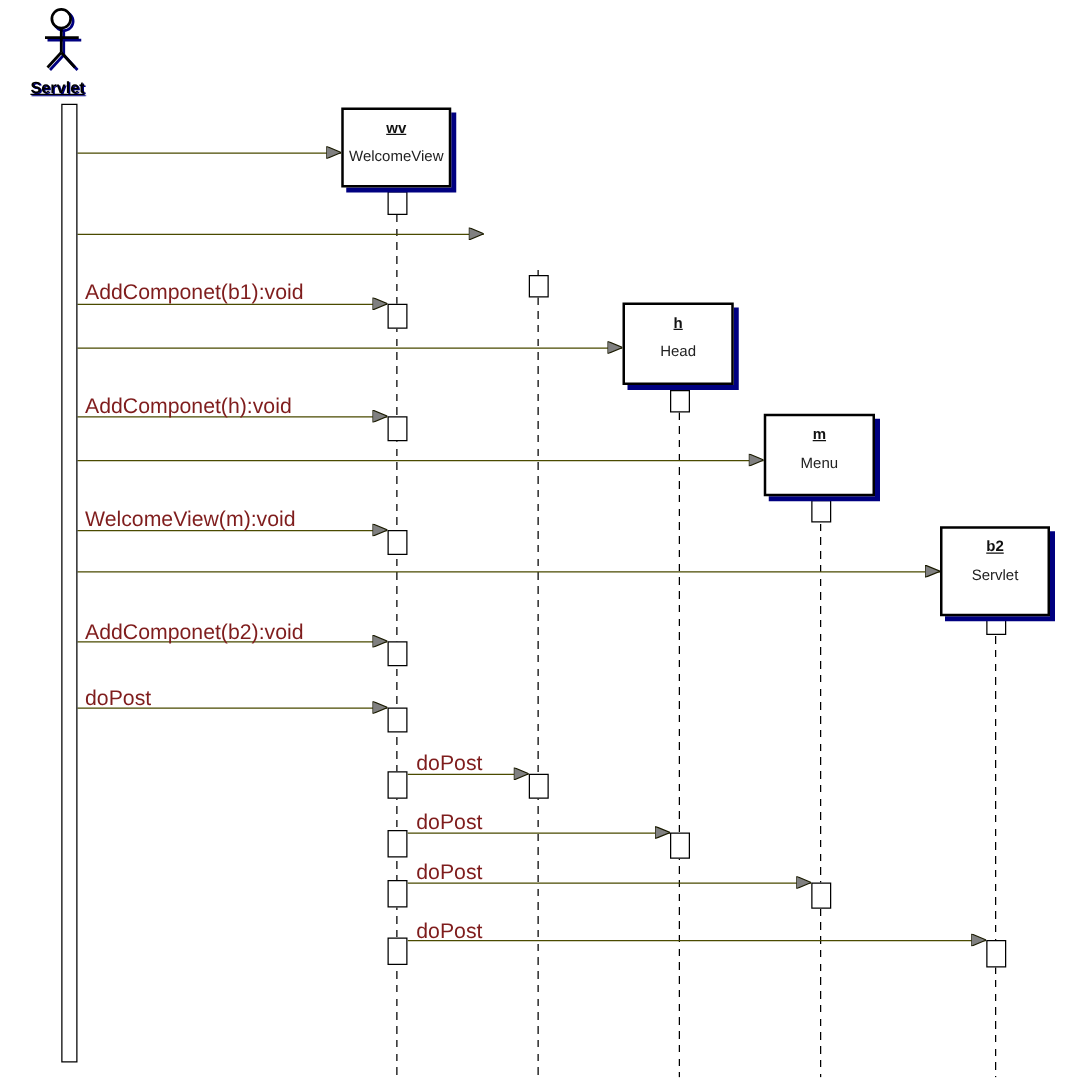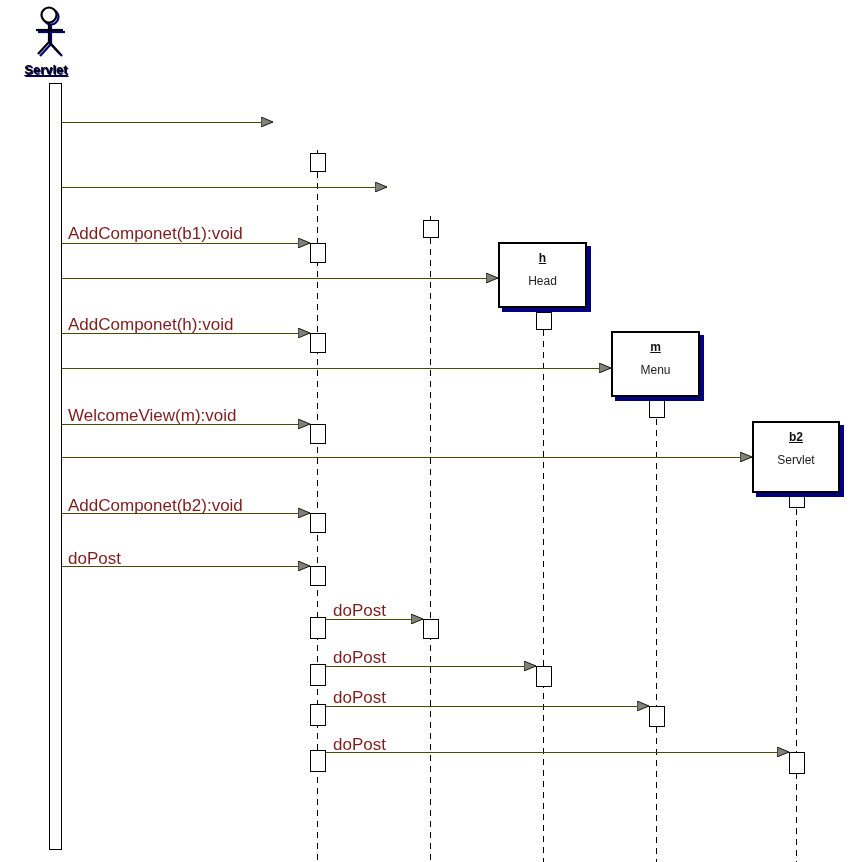--- a/index.html
+++ b/index.html
@@ -128,20 +128,24 @@
 
   <div class="act" style="left:536px;top:312px;height:18px"></div>
   <div class="act" style="left:536px;top:666px;height:21px"></div>
 
   <div class="act" style="left:649px;top:400px;height:18px"></div>
   <div class="act" style="left:649px;top:706px;height:21px"></div>
 
   <div class="act" style="left:789px;top:490px;height:18px"></div>
   <div class="act" style="left:789px;top:752px;height:22px"></div>
 
+  <div class="obj" style="left:273px;top:86px;width:88px;height:64px">
+    <div class="obj-id">wv</div>
+    <div class="obj-name">WelcomeView</div>
+  </div>
   <div class="obj" style="left:498px;top:242px;width:89px;height:66px">
     <div class="obj-id">h</div>
     <div class="obj-name">Head</div>
   </div>
   <div class="obj" style="left:611px;top:331px;width:89px;height:66px">
     <div class="obj-id">m</div>
     <div class="obj-name">Menu</div>
   </div>
   <div class="obj" style="left:752px;top:421px;width:88px;height:72px">
     <div class="obj-id">b2</div>

